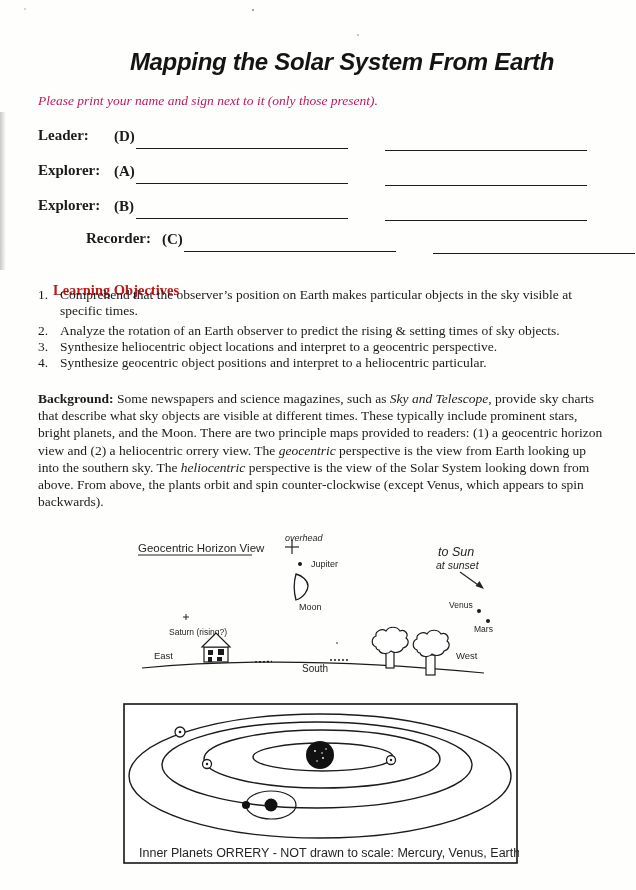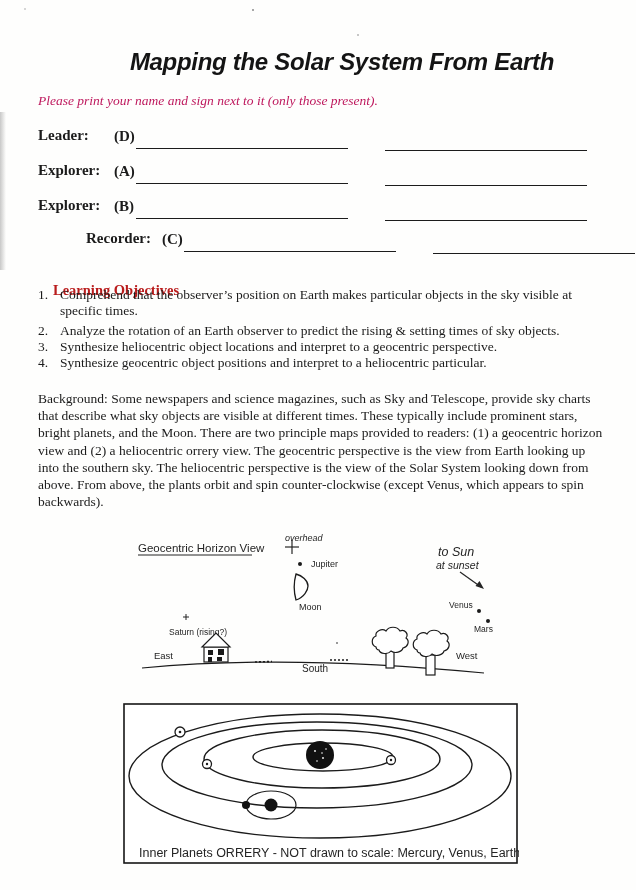--- a/index.html
+++ b/index.html
@@ -34,22 +34,22 @@
   }
   .obj-item{position:absolute;left:38px;width:558px;display:flex;
     font-size:13.5px;line-height:15.5px;}
   .obj-num{width:22px;flex:none;}
   .obj-text{flex:1;}
   
   .background-para{
     position:absolute;left:38px;top:390px;width:566px;margin:0;
     font-size:13.5px;line-height:17.2px;
   }
-  .seg-bold{font-weight:normal;}
-  .seg-italic{}
+  .seg-bold{font-weight:bold;}
+  .seg-italic{font-style:italic;}
   
   .horizon-svg{position:absolute;left:40px;top:526px;}
   .orrery-svg{position:absolute;left:123px;top:703px;}
   svg text{font-family:"Liberation Sans",sans-serif;fill:#252525;}
   
   .edge-streak{position:absolute;left:0;top:112px;width:6px;height:158px;
     background:linear-gradient(to right,rgba(40,40,40,.25),rgba(40,40,40,0));}
   .speck{position:absolute;border-radius:50%;}
 </style>
 </head>

